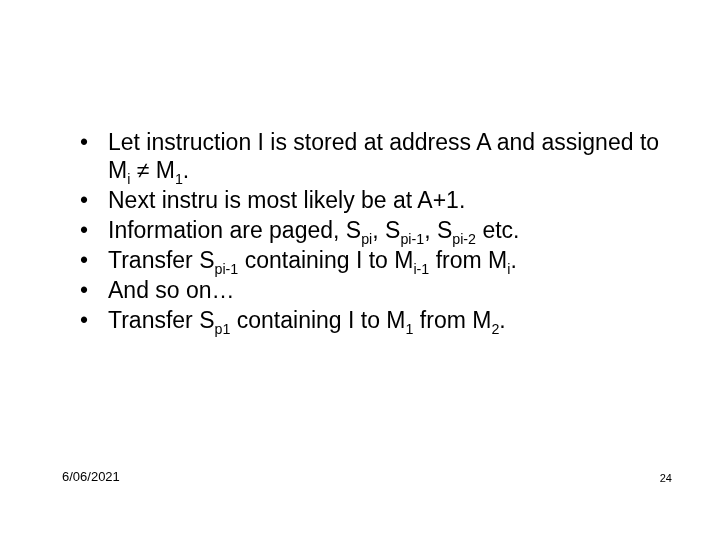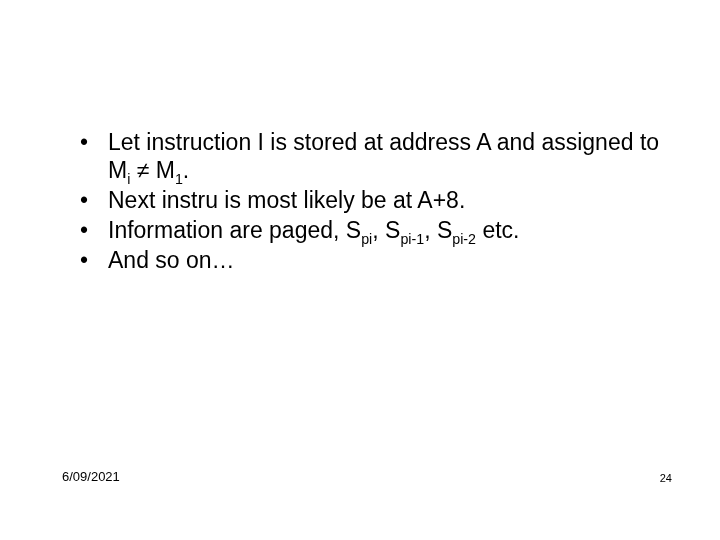--- a/index.html
+++ b/index.html
@@ -10,19 +10,21 @@
   sub{font-size:0.62em;vertical-align:sub;line-height:0}
   .footer-date{position:absolute;left:62px;bottom:56px;font-size:13px}
   .footer-page{position:absolute;right:48px;bottom:56px;font-size:11px}
 </style>
 </head>
 <body>
 
 <div class="slide">
   <ul class="bullets">
     <li>Let instruction I is stored at address A and assigned to M<sub>i</sub> ≠ M<sub>1</sub>.</li>
-    <li>Next instru is most likely be at A+8.</li>
+    <li>Next instru is most likely be at A+1.</li>
     <li>Information are paged, S<sub>pi</sub>, S<sub>pi-1</sub>, S<sub>pi-2</sub> etc.</li>
+    <li>Transfer S<sub>pi-1</sub> containing I to M<sub>i-1</sub> from M<sub>i</sub>.</li>
     <li>And so on…</li>
+    <li>Transfer S<sub>p1</sub> containing I to M<sub>1</sub> from M<sub>2</sub>.</li>
   </ul>
-  <div class="footer-date">6/09/2021</div>
+  <div class="footer-date">6/06/2021</div>
   <div class="footer-page">24</div>
 </div>
 
 </body></html>

